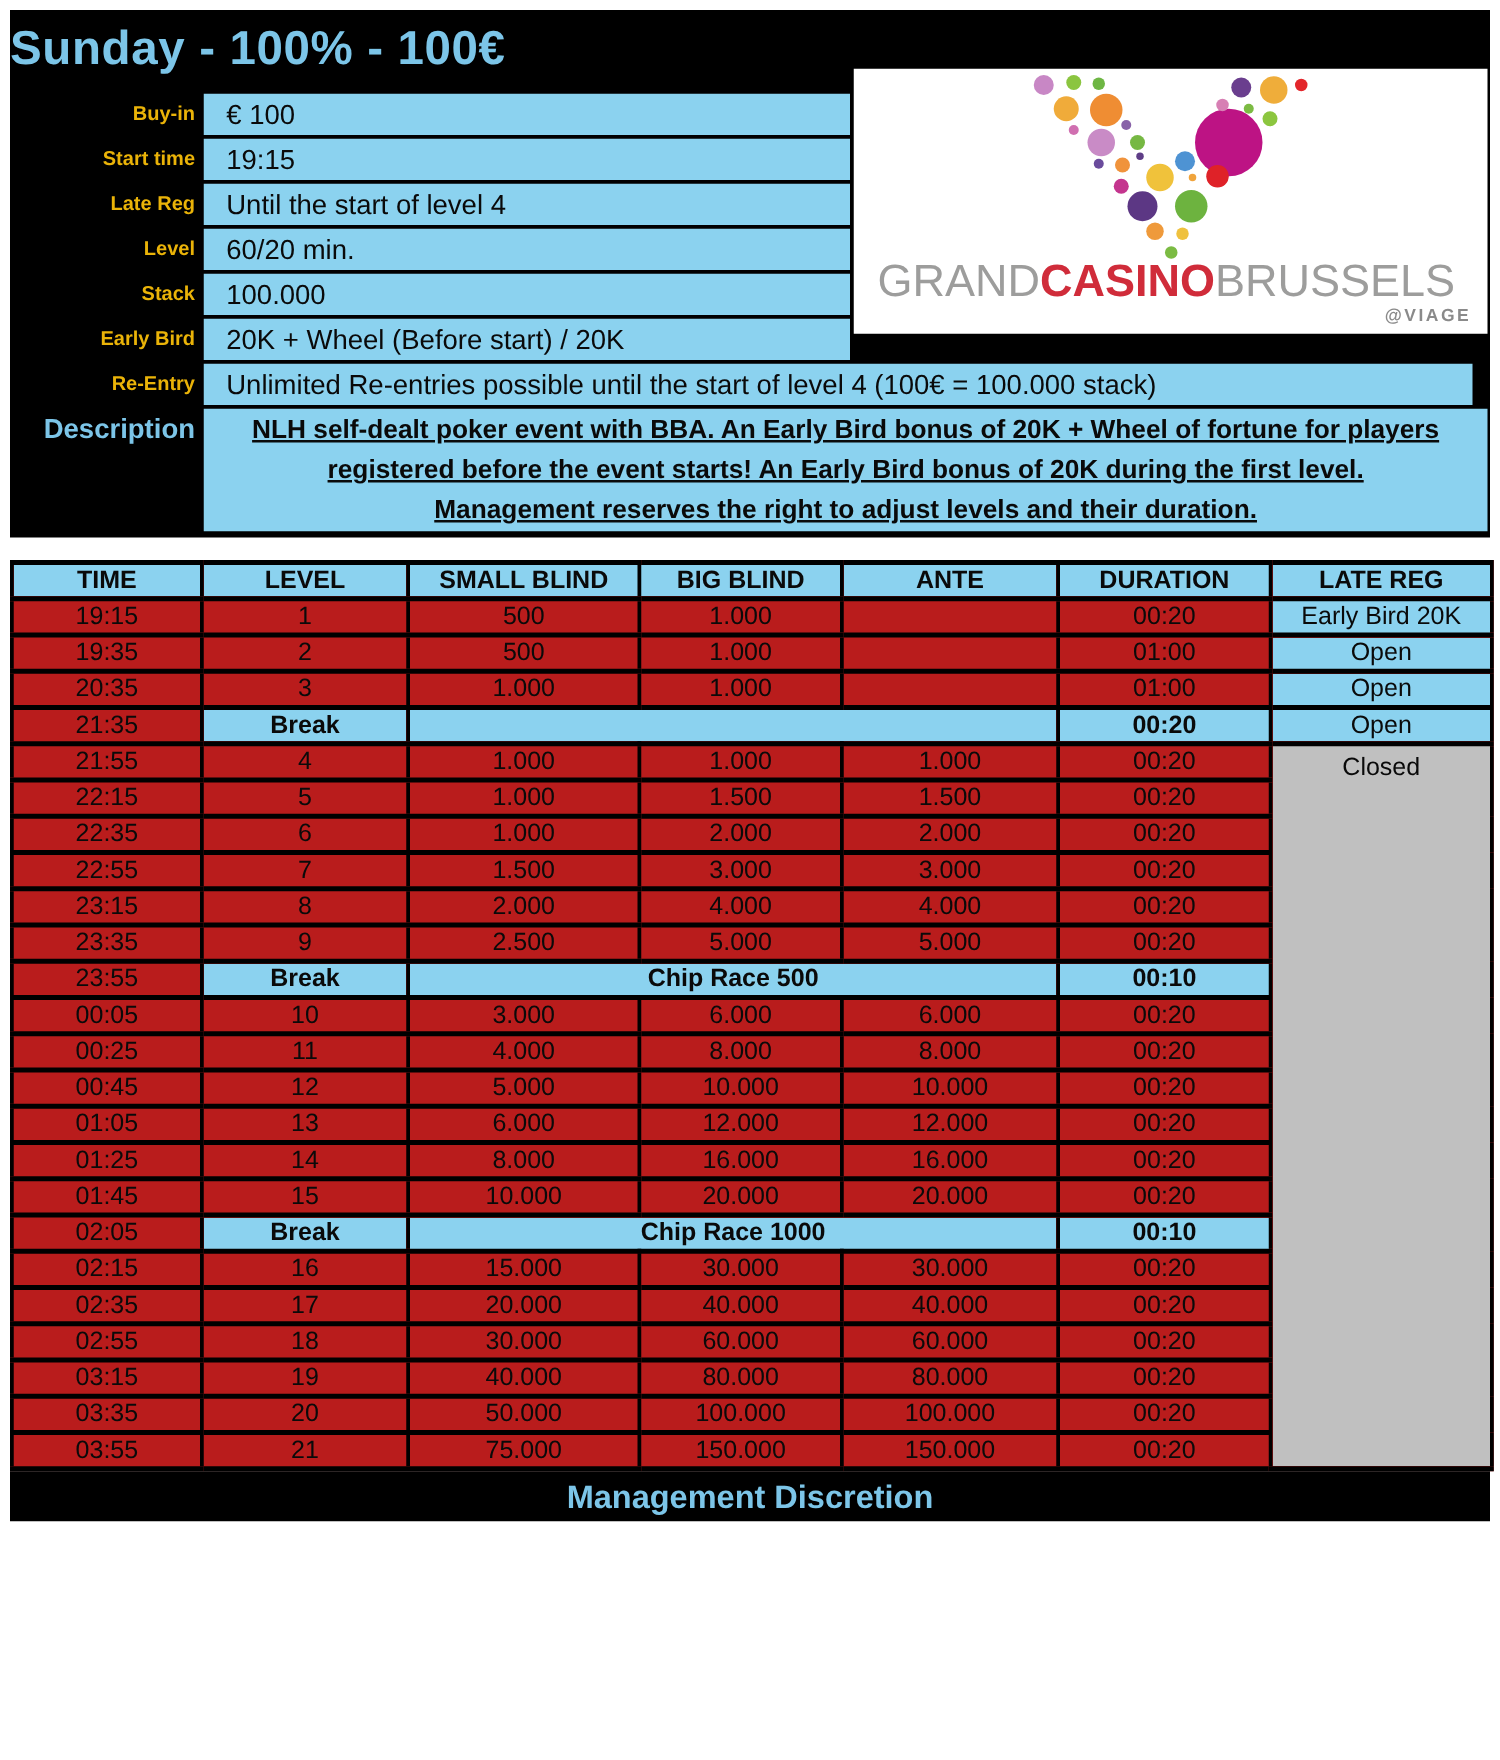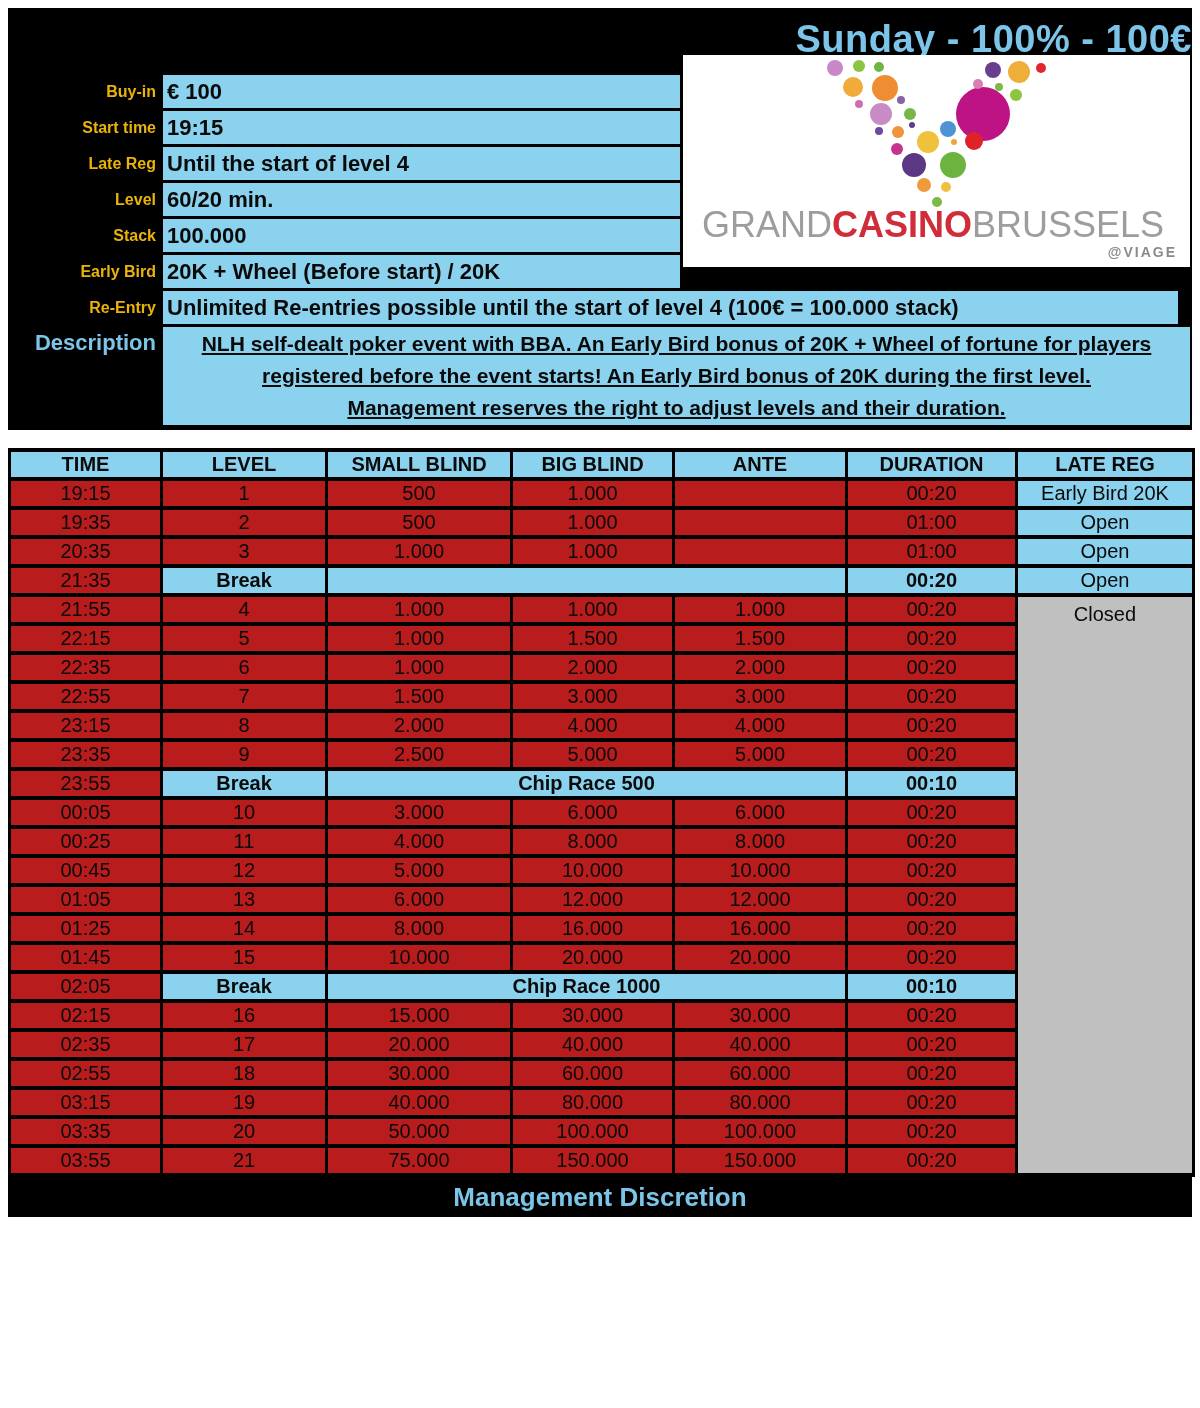--- a/index.html
+++ b/index.html
@@ -9,37 +9,37 @@
     font-family: "Liberation Sans", sans-serif;
     position: relative;
   }
   .top-panel {
     position: absolute; left: 8px; top: 8px;
     width: 1184px; height: 422px;
     background: #000000;
   }
   .event-title {
     height: 60px; line-height: 62px;
-    text-align: right;
+    text-align: left;
     color: #7cc5e8;
     font-size: 38px; font-weight: bold;
     letter-spacing: 0.5px;
   }
   .info-rows { margin-top: 7px; }
   .info-row { height: 33px; margin-bottom: 3px; display: flex; }
   .info-label {
     width: 155px; text-align: right;
     color: #eab308; font-weight: bold; font-size: 16px;
     line-height: 33px; padding-right: 7px;
     white-space: nowrap;
   }
   .info-value {
     width: 517px; background: #8bd2ef;
-    color: #0a0a0a; font-weight: bold; font-size: 22px;
-    line-height: 33px; padding-left: 4px;
+    color: #0a0a0a; font-weight: normal; font-size: 22px;
+    line-height: 33px; padding-left: 18px;
     white-space: nowrap; overflow: hidden;
   }
   .info-value.wide { width: 1015px; }
   .desc-row { display: flex; margin-top: 0; }
   .desc-label {
     width: 155px; text-align: right;
     color: #7cc5e8; font-weight: bold; font-size: 22px;
     line-height: 32px; padding-right: 7px;
   }
   .desc-value {

